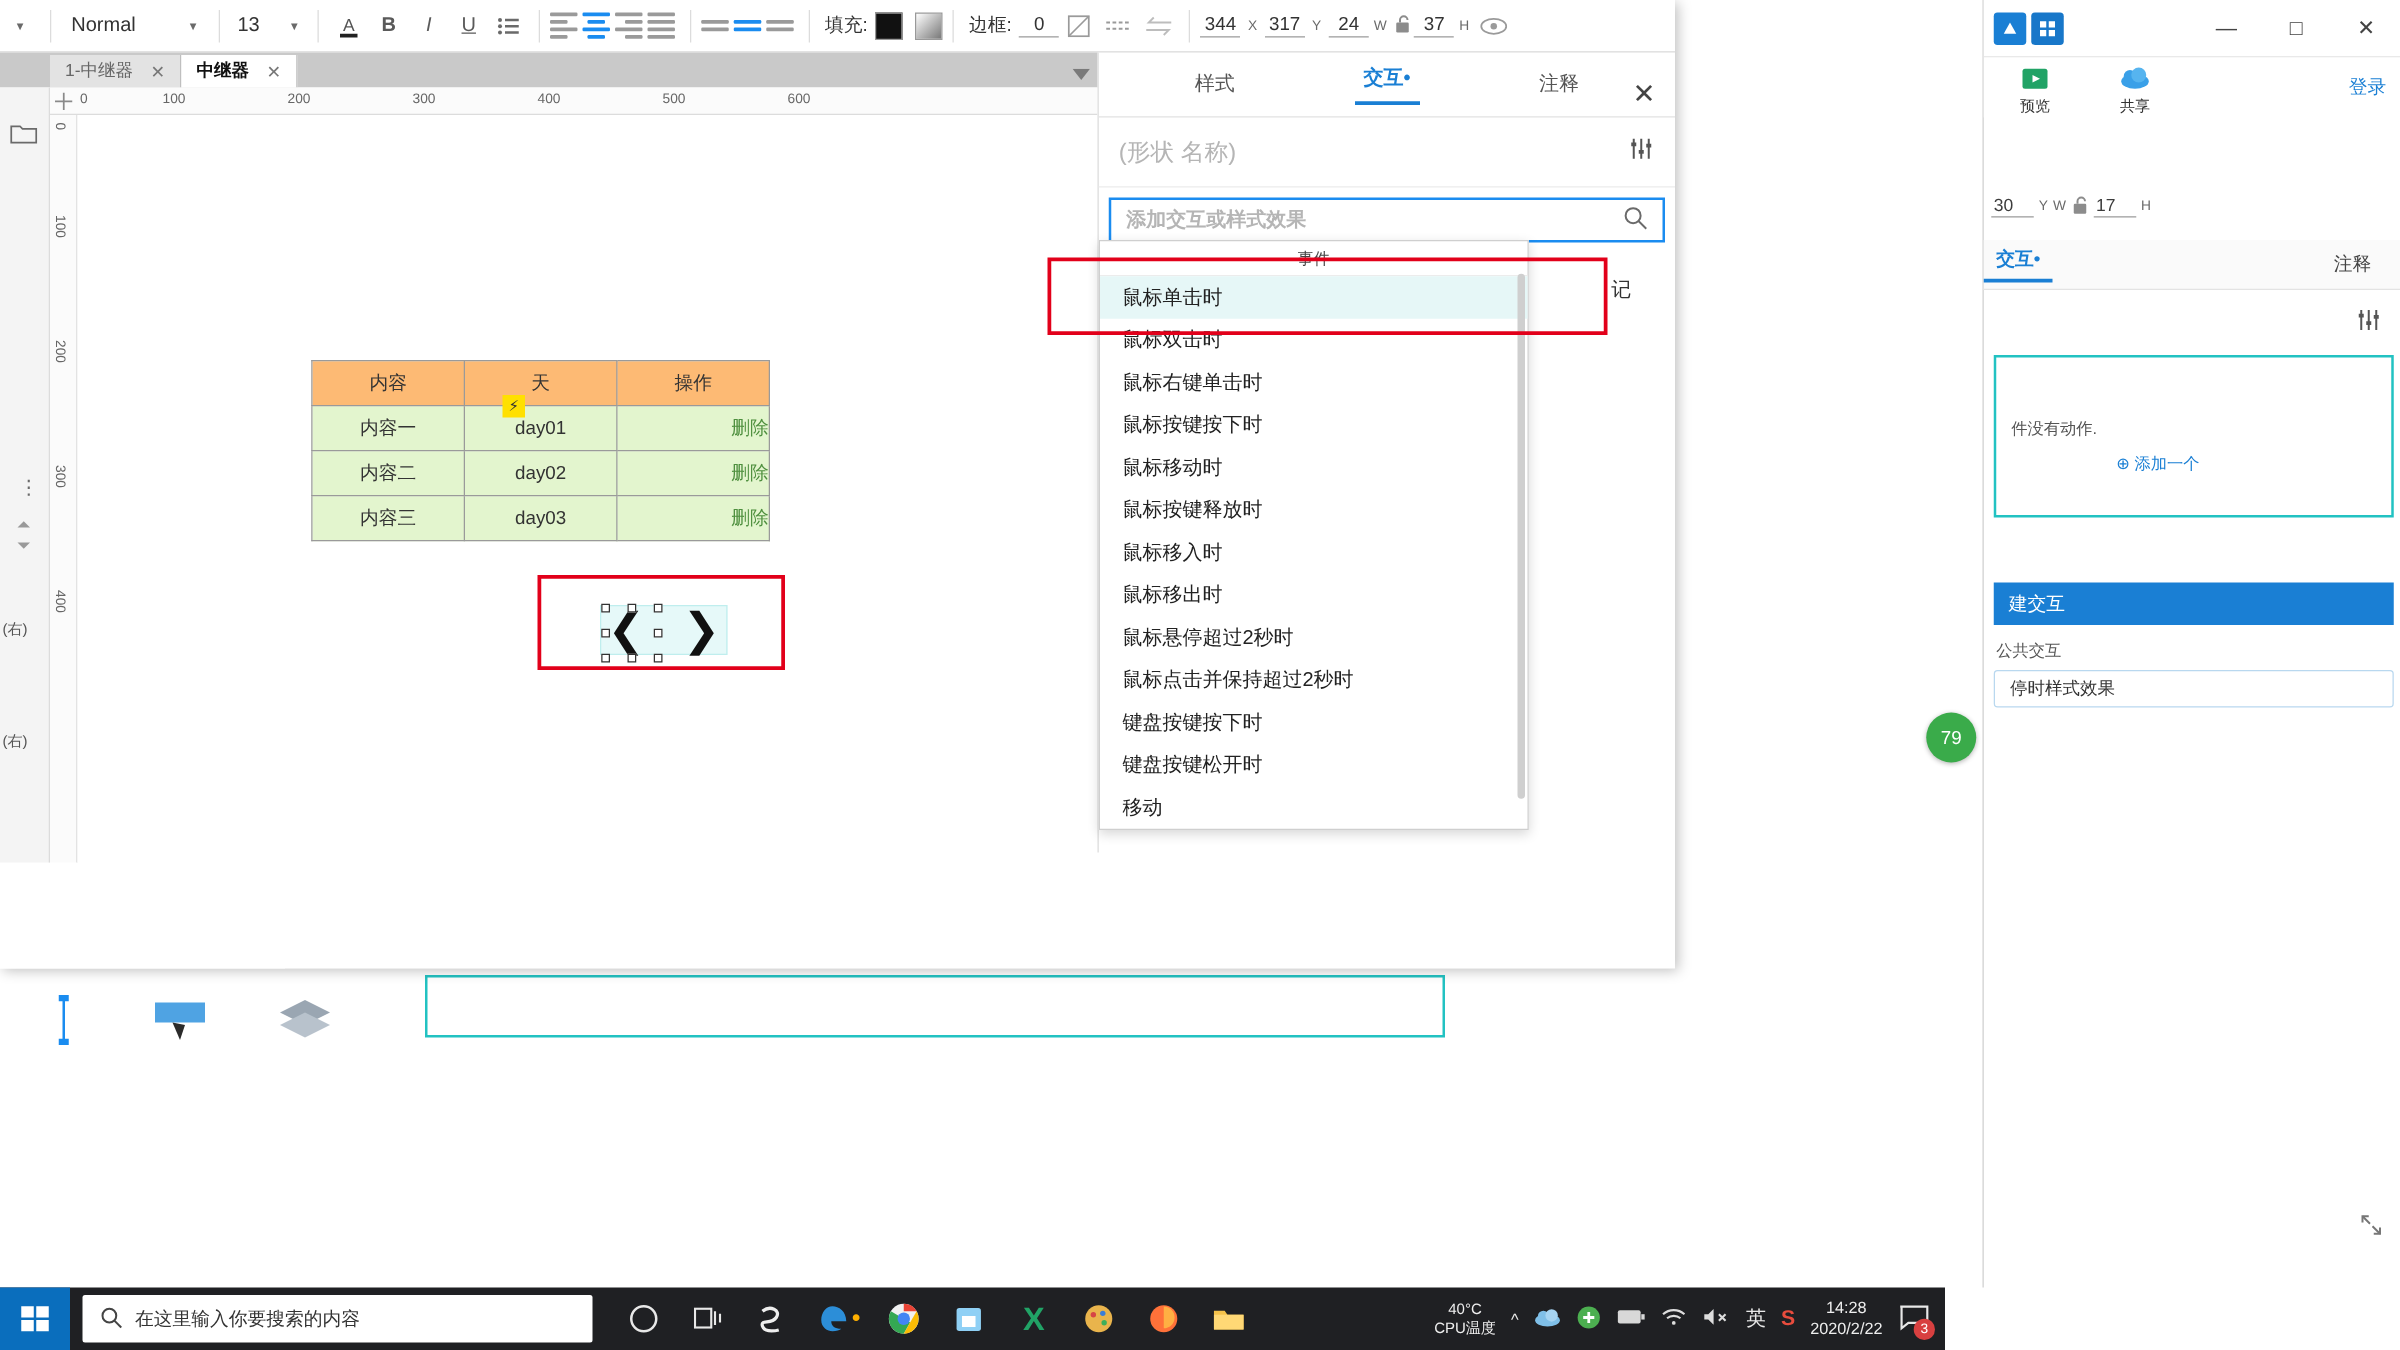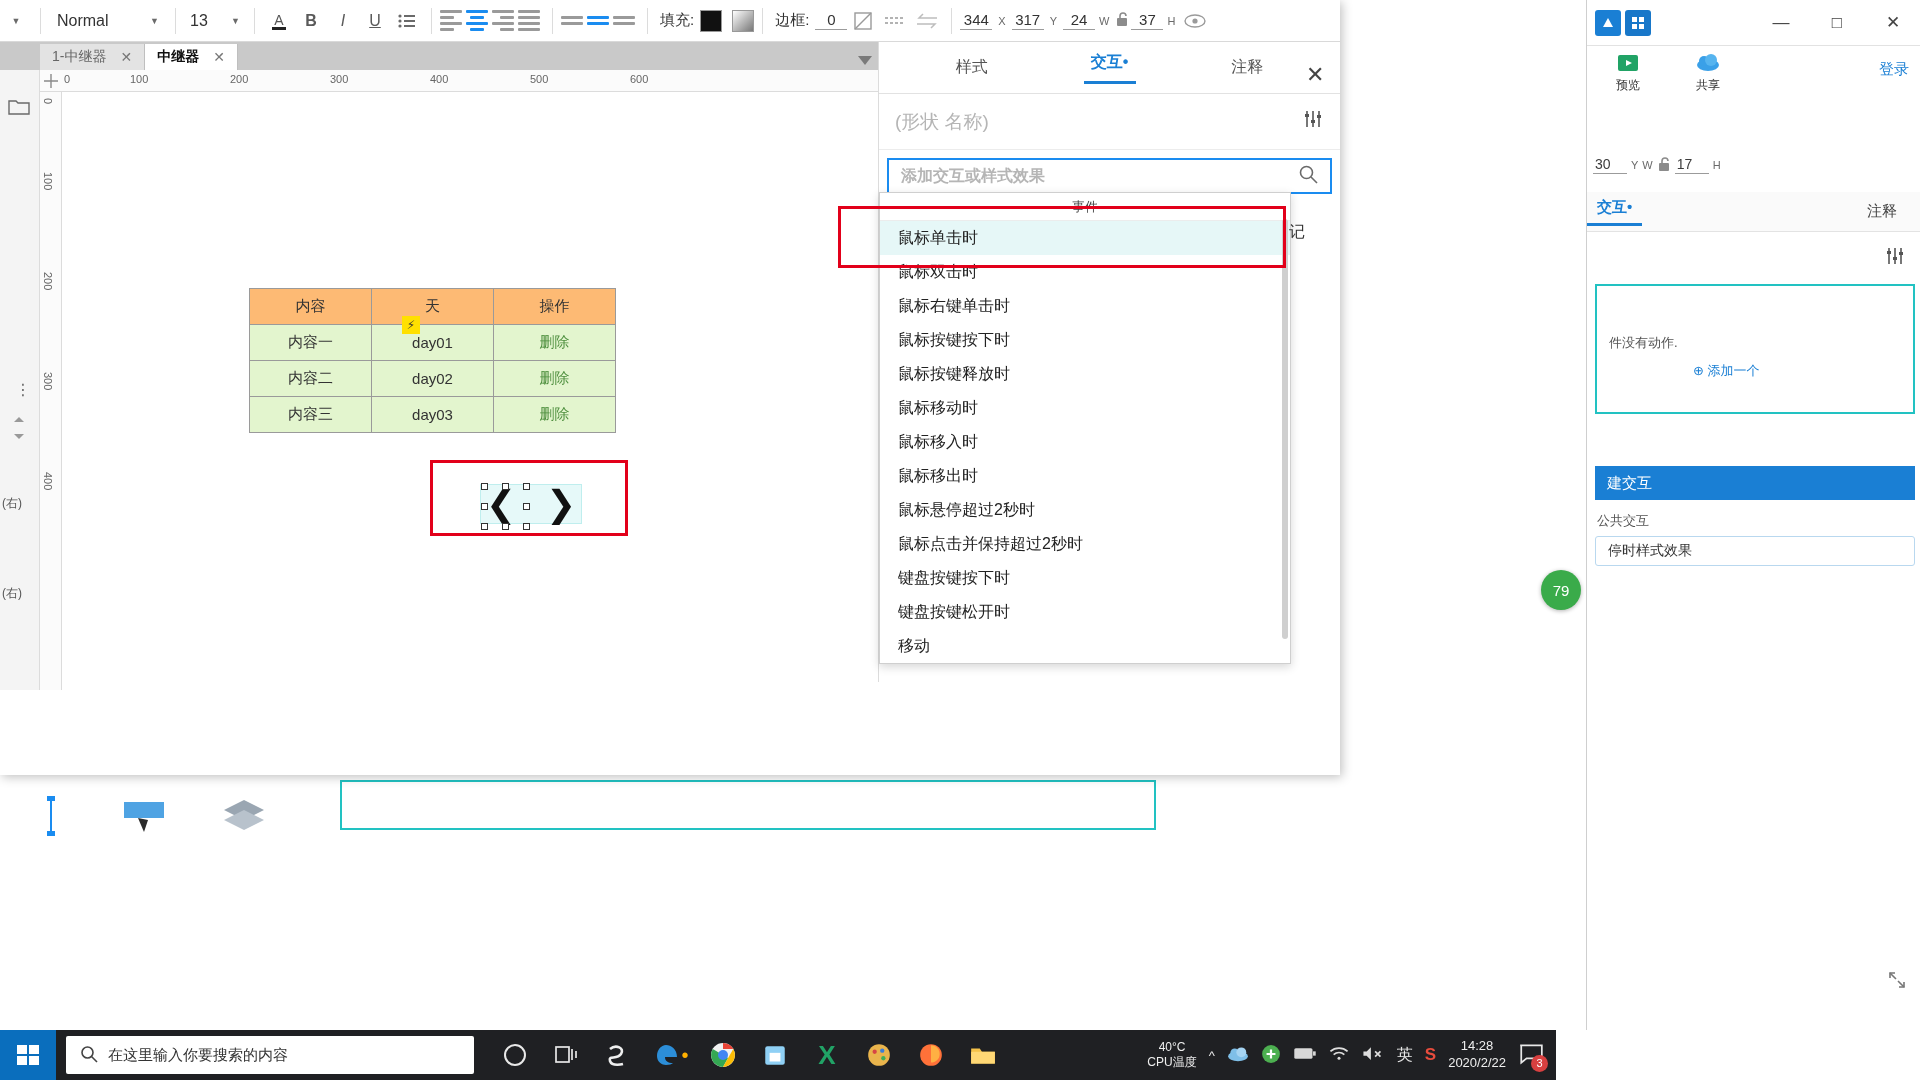--- a/index.html
+++ b/index.html
@@ -118,21 +118,21 @@
   .leftrail { position:absolute; left:0; top:70px; width:40px; height:620px;
               background:#f4f4f4; border-right:1px solid #dcdcdc; }
   .canvas { position:absolute; left:62px; top:92px; width:816px; height:598px; background:#fff;}
 
   
   .tbl { position:absolute; left:187px; top:196px; border-collapse:collapse; }
   .tbl td { border:1px solid #9a9a9a; width:122px; height:36px; text-align:center;
             font-size:15px; color:#333; }
   .tbl tr.head td { background:#fdba74; }
   .tbl tr.body td { background:#e3f5ce; }
-  .tbl td.del { color:#4e8f3e; }
+  .tbl td.del { color:#4e8f3e;text-align:right; }
   .bolt { position:absolute; left:340px; top:224px; width:18px; height:18px; background:#ffe000;
           display:flex; align-items:center; justify-content:center; font-size:12px; color:#333;}
 
   
   .selframe { position:absolute; left:368px; top:368px; width:198px; height:76px; border:3px solid #e2001a;}
   .arrowbox { position:absolute; left:418px; top:392px; width:102px; height:40px; background:#e6f9f9;
               border:1px solid #bfeeee;}
   .arrow-l { position:absolute; left:424px; top:394px; font-size:36px; color:#111; line-height:36px;}
   .arrow-r { position:absolute; left:484px; top:394px; font-size:36px; color:#111; line-height:36px;}
   .handle { position:absolute; width:7px; height:7px; background:#fff; border:1px solid #333;}
@@ -144,21 +144,21 @@
              font-size:16px; color:#555; padding:0 24px;}
   .rp-tab { flex:1; text-align:center;}
   .rp-tab.active { color:#1a7fd4; font-weight:bold; }
   .rp-tab .ul { display:block; height:3px; background:#1a7fd4; width:52px; margin:8px auto 0; }
   .rp-name { height:56px; display:flex; align-items:center; justify-content:space-between;
              padding:0 16px; font-size:19px; color:#b5b5b5; border-bottom:1px solid #ececec;}
   .rp-search-wrap { padding:8px 8px 0 8px;font-weight:bold; }
   .rp-search { height:36px; border:2px solid #1a8cf0; display:flex; align-items:center;
                justify-content:space-between; padding:0 12px; font-size:16px; color:#b5b5b5;}
 
-  .dropdown { position:absolute; left:0; top:150px; width:412px; background:#fff;
+  .dropdown { position:absolute; left:0; top:150px; width:344px; background:#fff;
               border:1px solid #cfcfcf; box-shadow:0 3px 9px rgba(0,0,0,.16); }
   .dd-head { text-align:center; font-size:13px; color:#444; padding:5px 0 4px; border-bottom:1px solid #ececec;}
   .dd-item { height:34px; display:flex; align-items:center; padding-left:18px;
              font-size:16px; color:#222; }
   .dd-item.sel { background:#e6f7f7; }
   .dd-scroll { position:absolute; right:2px; top:26px; width:6px; height:420px; background:#cfcfcf; border-radius:3px;}
 
   .redhilite { position:absolute; left:838px; top:206px; width:448px; height:62px;
                border:3px solid #e2001a; pointer-events:none; }
 
@@ -717,22 +717,22 @@
           </span>
         </div>
       </div>
 
       <div class="dropdown">
         <div class="dd-head">事件</div>
         <div class="dd-item sel">鼠标单击时</div>
         <div class="dd-item">鼠标双击时</div>
         <div class="dd-item">鼠标右键单击时</div>
         <div class="dd-item">鼠标按键按下时</div>
+        <div class="dd-item">鼠标移动时</div>
         <div class="dd-item">鼠标按键释放时</div>
-        <div class="dd-item">鼠标移动时</div>
         <div class="dd-item">鼠标移入时</div>
         <div class="dd-item">鼠标移出时</div>
         <div class="dd-item">鼠标悬停超过2秒时</div>
         <div class="dd-item">鼠标点击并保持超过2秒时</div>
         <div class="dd-item">键盘按键按下时</div>
         <div class="dd-item">键盘按键松开时</div>
         <div class="dd-item">移动</div>
         <div class="dd-scroll"></div>
       </div>
 

